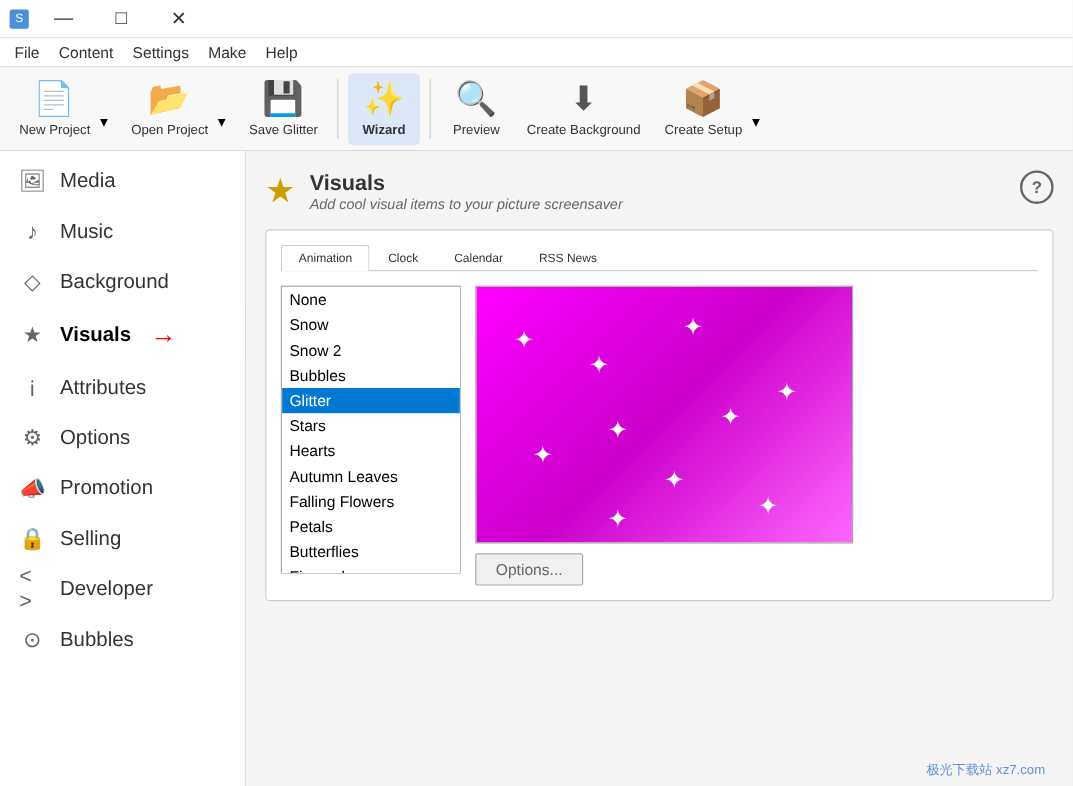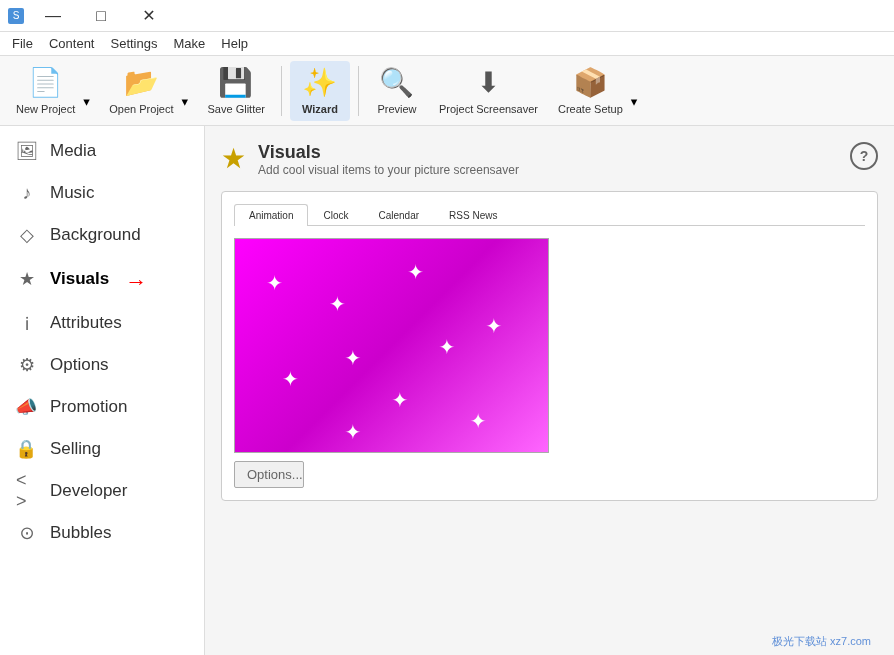--- a/index.html
+++ b/index.html
@@ -99,21 +99,21 @@
 
     
     .visuals-header {
       display: flex;
       align-items: flex-start;
       margin-bottom: 14px;
       gap: 12px;
     }
     .visuals-star { font-size: 28px; color: #c8a000; }
     .visuals-title { font-size: 18px; font-weight: bold; color: #333; }
-    .visuals-subtitle { font-size: 12px; color: #666; }
+    .visuals-subtitle { font-size: 12px; color: #666; font-style: italic; }
     .help-btn {
       margin-left: auto;
       width: 28px; height: 28px;
       border-radius: 50%;
       border: 2px solid #666;
       background: transparent;
       cursor: pointer;
       font-size: 14px;
       font-weight: bold;
       color: #666;
@@ -189,21 +189,21 @@
       border: 1px solid #aaa;
       position: relative;
       overflow: hidden;
     }
     .glitter-star {
       position: absolute;
       color: white;
       font-size: 20px;
     }
     .options-btn {
-      width: 70px;
+      width: 90px;
       padding: 5px 12px;
       background: #f0f0f0;
       border: 1px solid #aaa;
       border-radius: 2px;
       cursor: pointer;
       font-size: 13px;
       color: #666;
     }
 
     
@@ -275,21 +275,21 @@
 
   <div class="toolbar-sep"></div>
 
   <button class="tool-btn">
     <span class="tool-icon">🔍</span>
     <span class="tool-label">Preview</span>
   </button>
 
   <button class="tool-btn">
     <span class="tool-icon">⬇</span>
-    <span class="tool-label">Project Screensaver</span>
+    <span class="tool-label">Create Background</span>
   </button>
 
   <div class="tool-btn-group">
     <button class="tool-btn">
       <span class="tool-icon">📦</span>
       <span class="tool-label">Create Setup</span>
     </button>
     <div class="tool-btn-dropdown">▾</div>
   </div>
 </div>
@@ -354,20 +354,36 @@
     <div class="tabs-container">
       <div class="tabs-bar">
         <div class="tab active">Animation</div>
         <div class="tab">Clock</div>
         <div class="tab">Calendar</div>
         <div class="tab">RSS News</div>
       </div>
 
       <div class="tab-content">
 
+        <div class="animation-list-container">
+          <ul class="animation-list">
+          <li class="animation-item">None</li>
+              <li class="animation-item">Snow</li>
+              <li class="animation-item">Snow 2</li>
+              <li class="animation-item">Bubbles</li>
+              <li class="animation-item selected">Glitter</li>
+              <li class="animation-item">Stars</li>
+              <li class="animation-item">Hearts</li>
+              <li class="animation-item">Autumn Leaves</li>
+              <li class="animation-item">Falling Flowers</li>
+              <li class="animation-item">Petals</li>
+              <li class="animation-item">Butterflies</li>
+              <li class="animation-item">Fireworks</li>
+            </ul>
+        </div>
 
         <div class="preview-area">
           <div class="preview-canvas">
 
             <span class="glitter-star" style="top:15%;left:10%;">✦</span>
             <span class="glitter-star" style="top:10%;left:55%;">✦</span>
             <span class="glitter-star" style="top:35%;left:80%;">✦</span>
             <span class="glitter-star" style="top:60%;left:15%;">✦</span>
             <span class="glitter-star" style="top:70%;left:50%;">✦</span>
             <span class="glitter-star" style="top:50%;left:35%;">✦</span>

